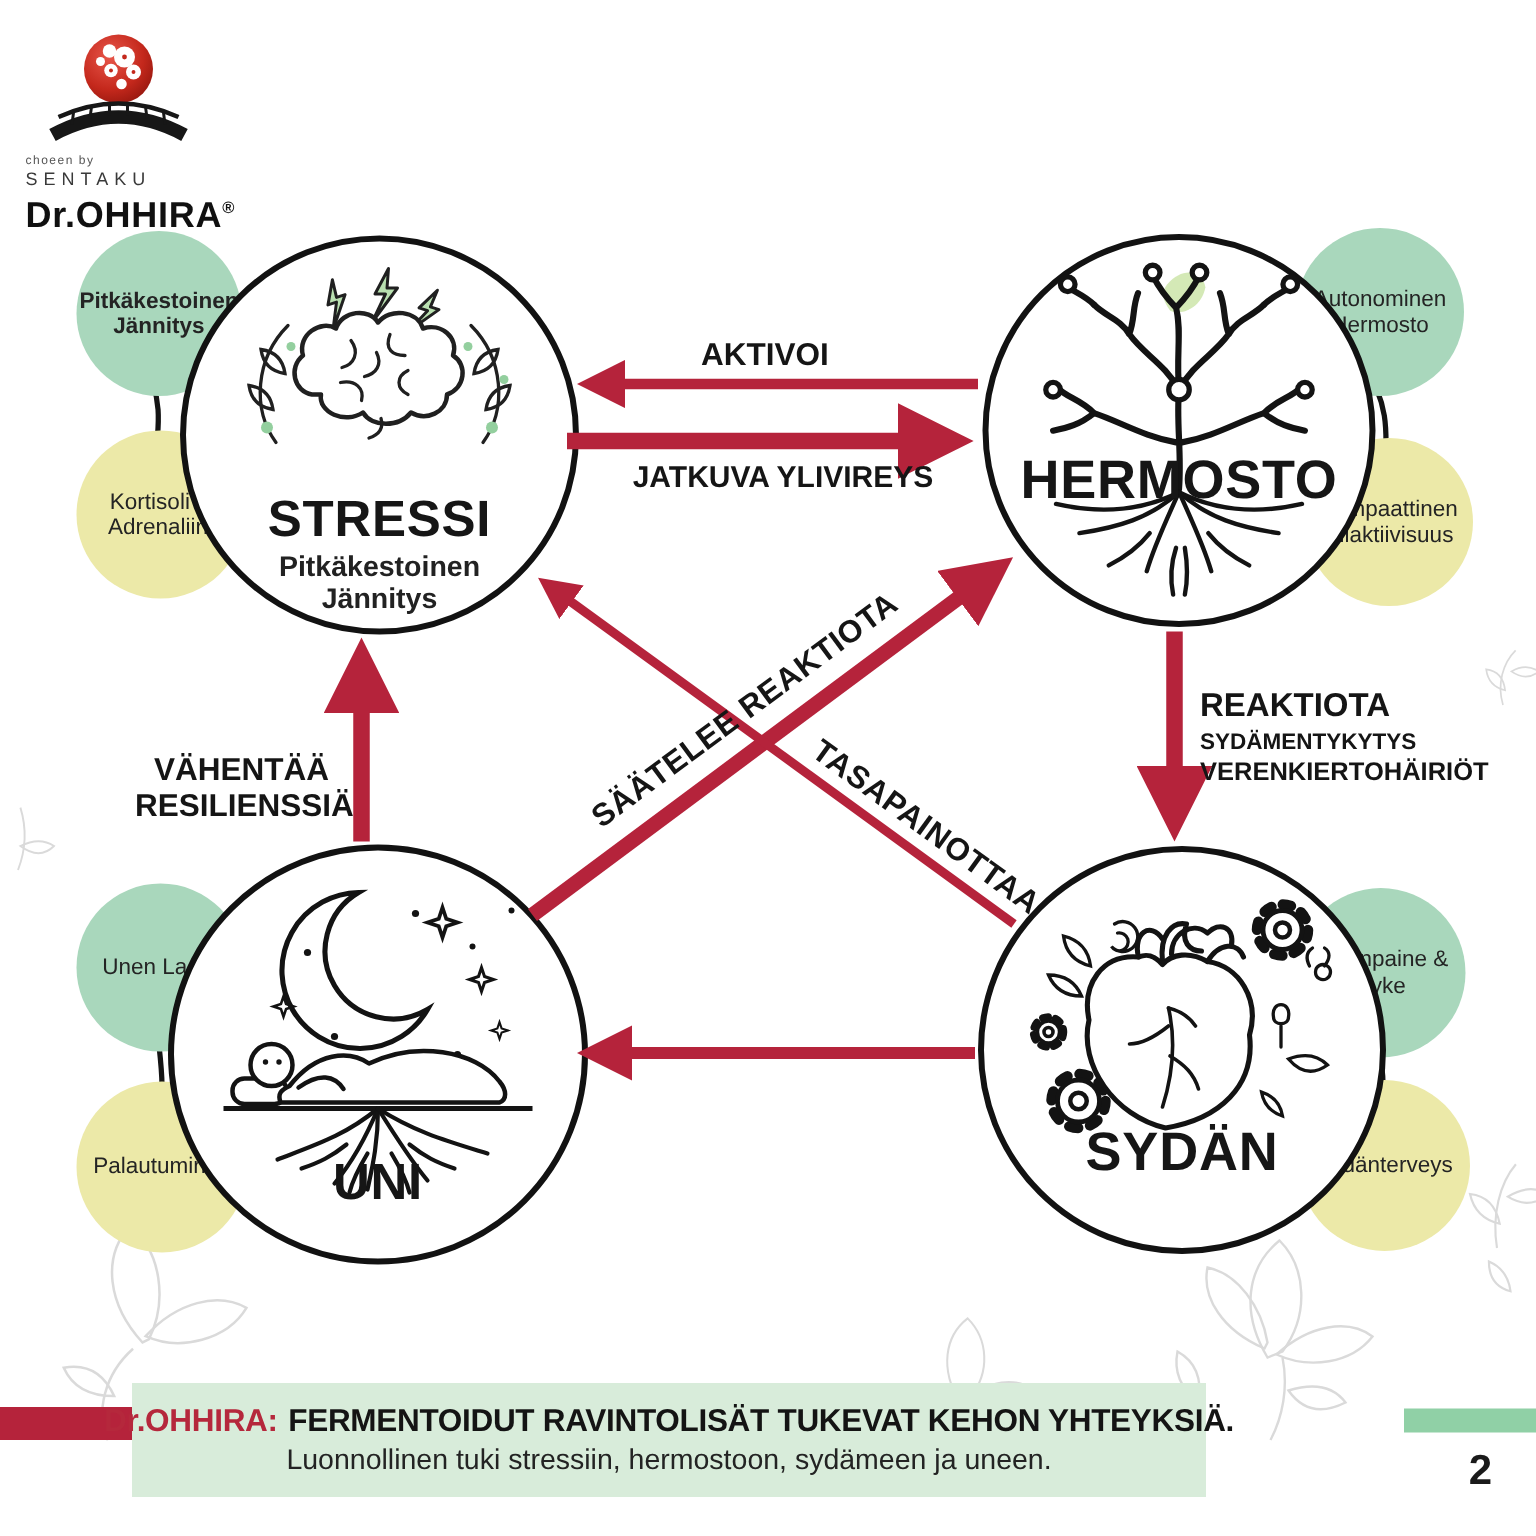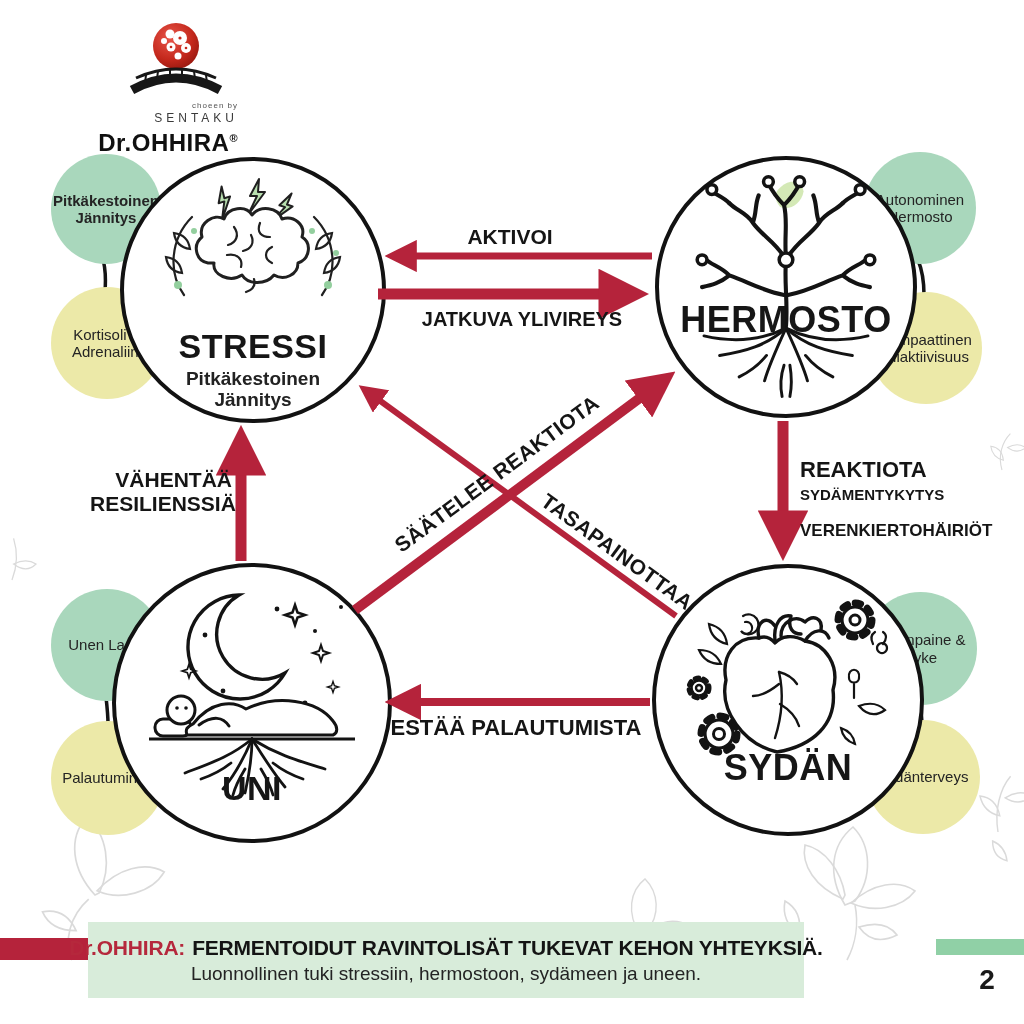--- a/index.html
+++ b/index.html
@@ -1,21 +1,21 @@
 <!DOCTYPE html>
 <html><head>
 <meta charset="utf-8">
 <style>
   html,body{margin:0;padding:0;background:#ffffff;}
   .canvas{position:relative;width:1024px;height:1024px;background:#ffffff;overflow:hidden;
           font-family:"Liberation Sans", sans-serif;color:#1c1c1c;}
   .layer{position:absolute;left:0;top:0;width:1024px;height:1024px;pointer-events:none;}
 
   
-  .logo{position:absolute;left:48px;top:20px;width:190px;text-align:right;}
+  .logo{position:absolute;left:17px;top:20px;width:190px;text-align:left;}
   .logo-tag-small{font-size:8px;color:#555;letter-spacing:1px;margin-top:1px;}
   .logo-tag-brand{font-size:12px;color:#3a3a3a;letter-spacing:4px;margin-top:1px;font-weight:500;}
   .logo-brand{font-size:24px;font-weight:700;color:#101010;margin-top:4px;letter-spacing:0.5px;}
   .logo-brand sup{font-size:11px;}
 
   
   .node{position:absolute;border-radius:50%;background:#fff;border:4px solid #121212;
         box-sizing:border-box;display:flex;flex-direction:column;align-items:center;}
   .node-title{font-weight:800;color:#161616;letter-spacing:0.5px;line-height:1;}
   .node-subtitle{font-weight:600;color:#222;text-align:center;line-height:1.12;}
@@ -350,33 +350,32 @@
       <line x1="650" y1="702" x2="400" y2="702" stroke-width="8" marker-end="url(#ah)"></line>
     </g>
   </svg>
 
   <div class="albl albl-c b800" style="left:510px;top:237px;font-size:21px;">AKTIVOI</div>
   <div class="albl albl-c b600" style="left:512px;top:319px;font-size:20px;margin-left:10px;">JATKUVA YLIVIREYS</div>
 
   <div class="albl" style="left:800px;top:457px;">
     <div class="b800" style="font-size:22px;">REAKTIOTA</div>
     <div class="b600" style="font-size:15px;margin-top:3px;">SYDÄMENTYKYTYS</div>
-    <div class="b600" style="font-size:17px;margin-top:18px;">VERENKIERTOHÄIRIÖT</div>
-  </div>
-
-  <div class="albl b800" style="left:90px;top:468px;width:142px;text-align:right;font-size:21px;
+    <div class="b600" style="font-size:17px;margin-top:2px;">VERENKIERTOHÄIRIÖT</div>
+  </div>
+
+  <div class="albl b800" style="left:90px;top:502px;width:142px;text-align:center;font-size:21px;
        white-space:normal;line-height:1.15;">VÄHENTÄÄ RESILIENSSIÄ</div>
 
   <div class="albl b800" style="left:497px;top:474px;font-size:21px;letter-spacing:0.5px;
        transform:translate(-50%,-50%) rotate(-36.5deg);">SÄÄTELEE REAKTIOTA</div>
 
   <div class="albl b800" style="left:617px;top:552px;font-size:21px;letter-spacing:0.5px;
        transform:translate(-50%,-50%) rotate(36deg);">TASAPAINOTTAA</div>
 
-  <div class="albl albl-c b800" style="left:516px;top:728px;font-size:22px;">ESTÄÄ PALAUTUMISTA</div>
 
   <div class="footer-red-bar"></div>
   <div class="footer-banner">
     <div class="footer-line1">
       <span class="brand-red">Dr.OHHIRA:</span><span>FERMENTOIDUT RAVINTOLISÄT TUKEVAT KEHON YHTEYKSIÄ.</span>
     </div>
     <div class="footer-line2">Luonnollinen tuki stressiin, hermostoon, sydämeen ja uneen.</div>
   </div>
   <div class="footer-green-bar"></div>
   <div class="page-number">2</div>

